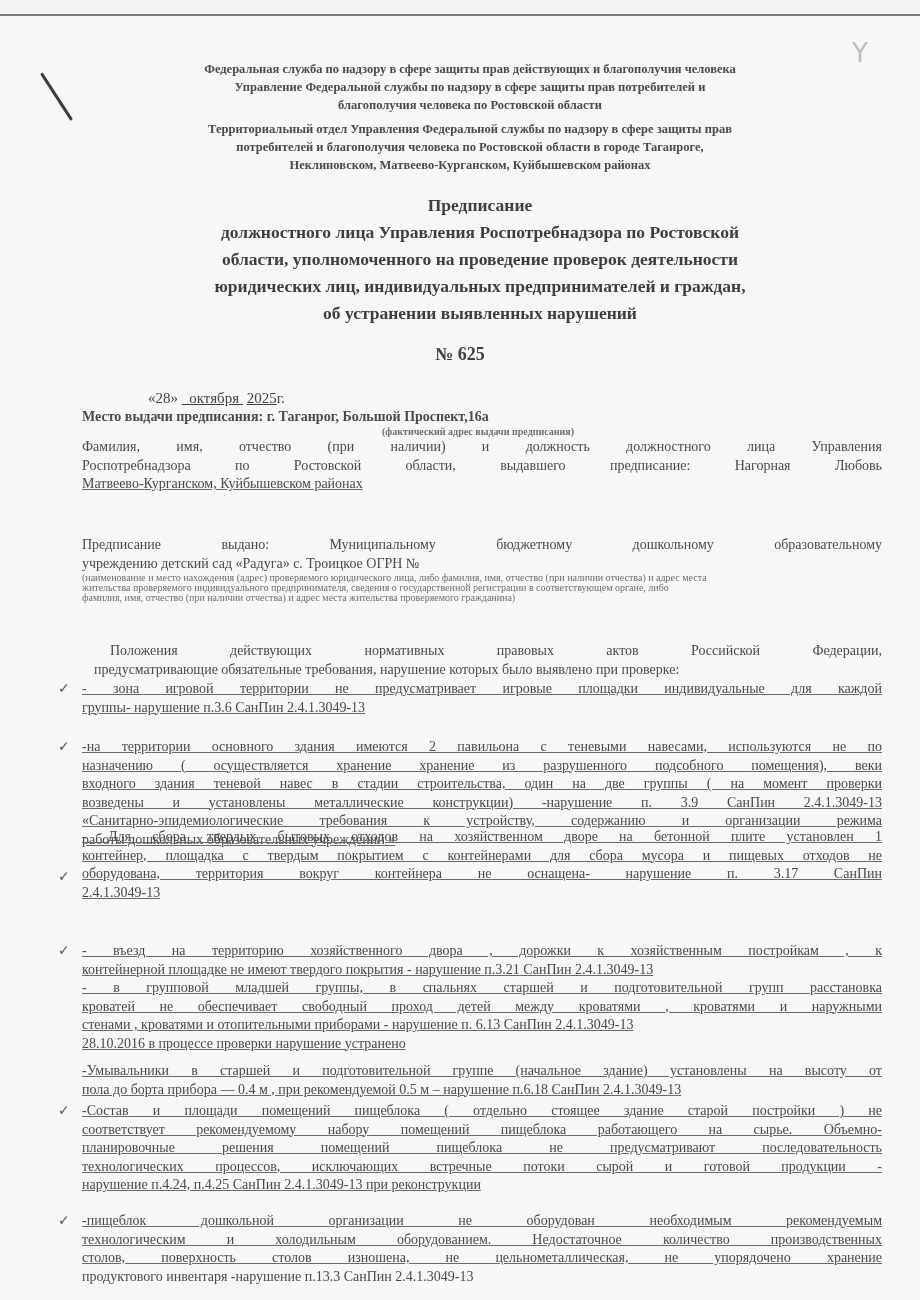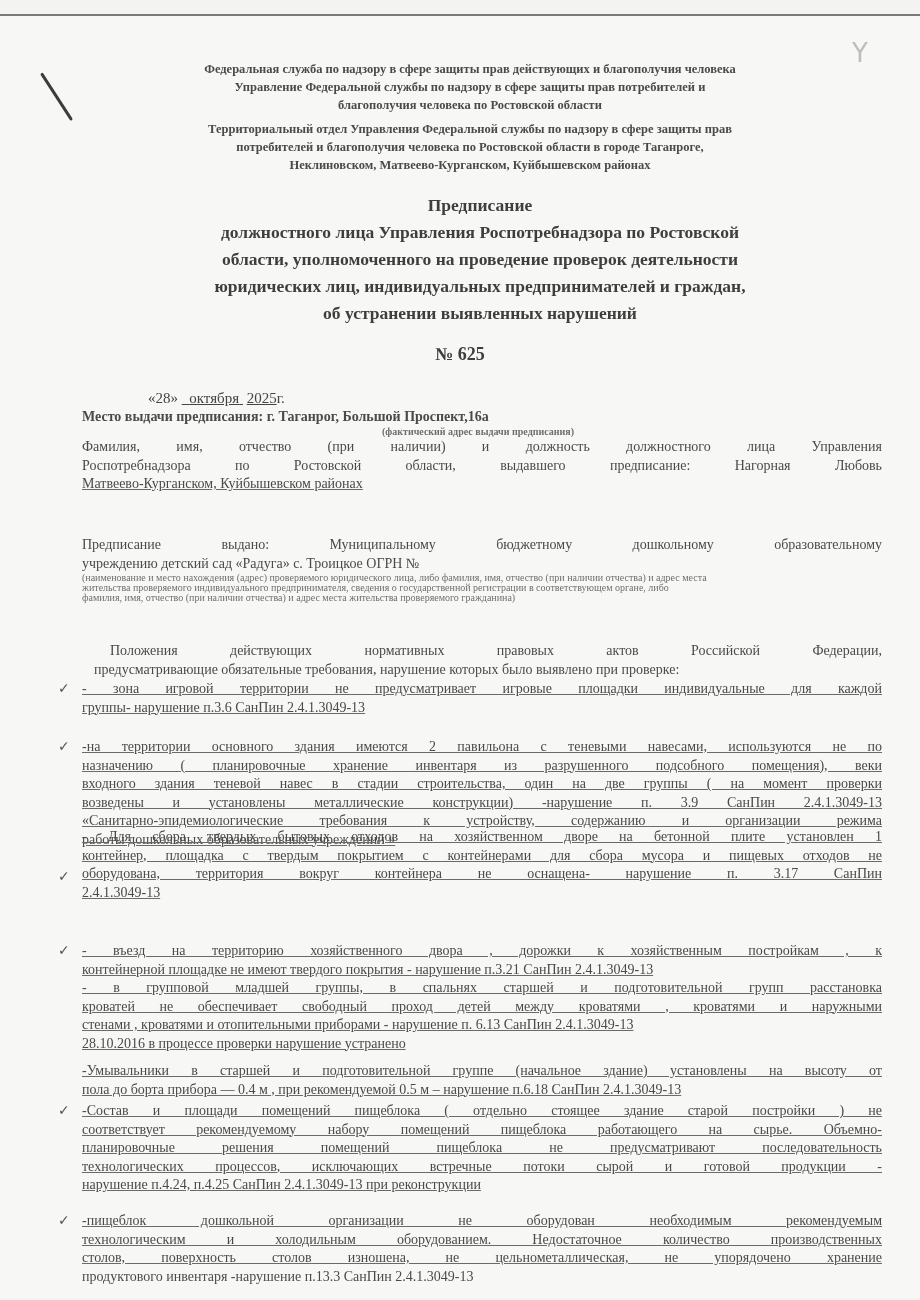--- a/index.html
+++ b/index.html
@@ -114,21 +114,21 @@
 
     <div class="check" style="top:664px;">✓</div>
     <div class="body-text" style="top:664px;">
       <div class="line just u">- зона игровой территории не предусматривает игровые площадки индивидуальные для каждой</div>
       <div class="line u">группы- нарушение п.3.6 СанПин 2.4.1.3049-13</div>
     </div>
 
     <div class="check" style="top:722px;">✓</div>
     <div class="body-text" style="top:722px;">
       <div class="line just u">-на территории основного здания имеются 2 павильона с теневыми навесами, используются не по</div>
-      <div class="line just u">назначению ( планировочные хранение инвентаря из разрушенного подсобного помещения), веки</div>
+      <div class="line just u">назначению ( осуществляется хранение хранение из разрушенного подсобного помещения), веки</div>
       <div class="line just u">входного здания теневой навес в стадии строительства, один на две группы ( на момент проверки</div>
       <div class="line just u">возведены и установлены металлические конструкции) -нарушение п. 3.9 СанПин 2.4.1.3049-13</div>
       <div class="line just u">«Санитарно-эпидемиологические требования к устройству, содержанию и организации режима</div>
       <div class="line u">работы дошкольных образовательных учреждений »</div>
     </div>
 
     <div class="check" style="top:852px;">✓</div>
     <div class="body-text" style="top:812px;">
       <div class="line just u">- Для сбора твердых бытовых отходов на хозяйственном дворе на бетонной плите установлен 1</div>
       <div class="line just u">контейнер, площадка с твердым покрытием с контейнерами для сбора мусора и пищевых отходов не</div>

